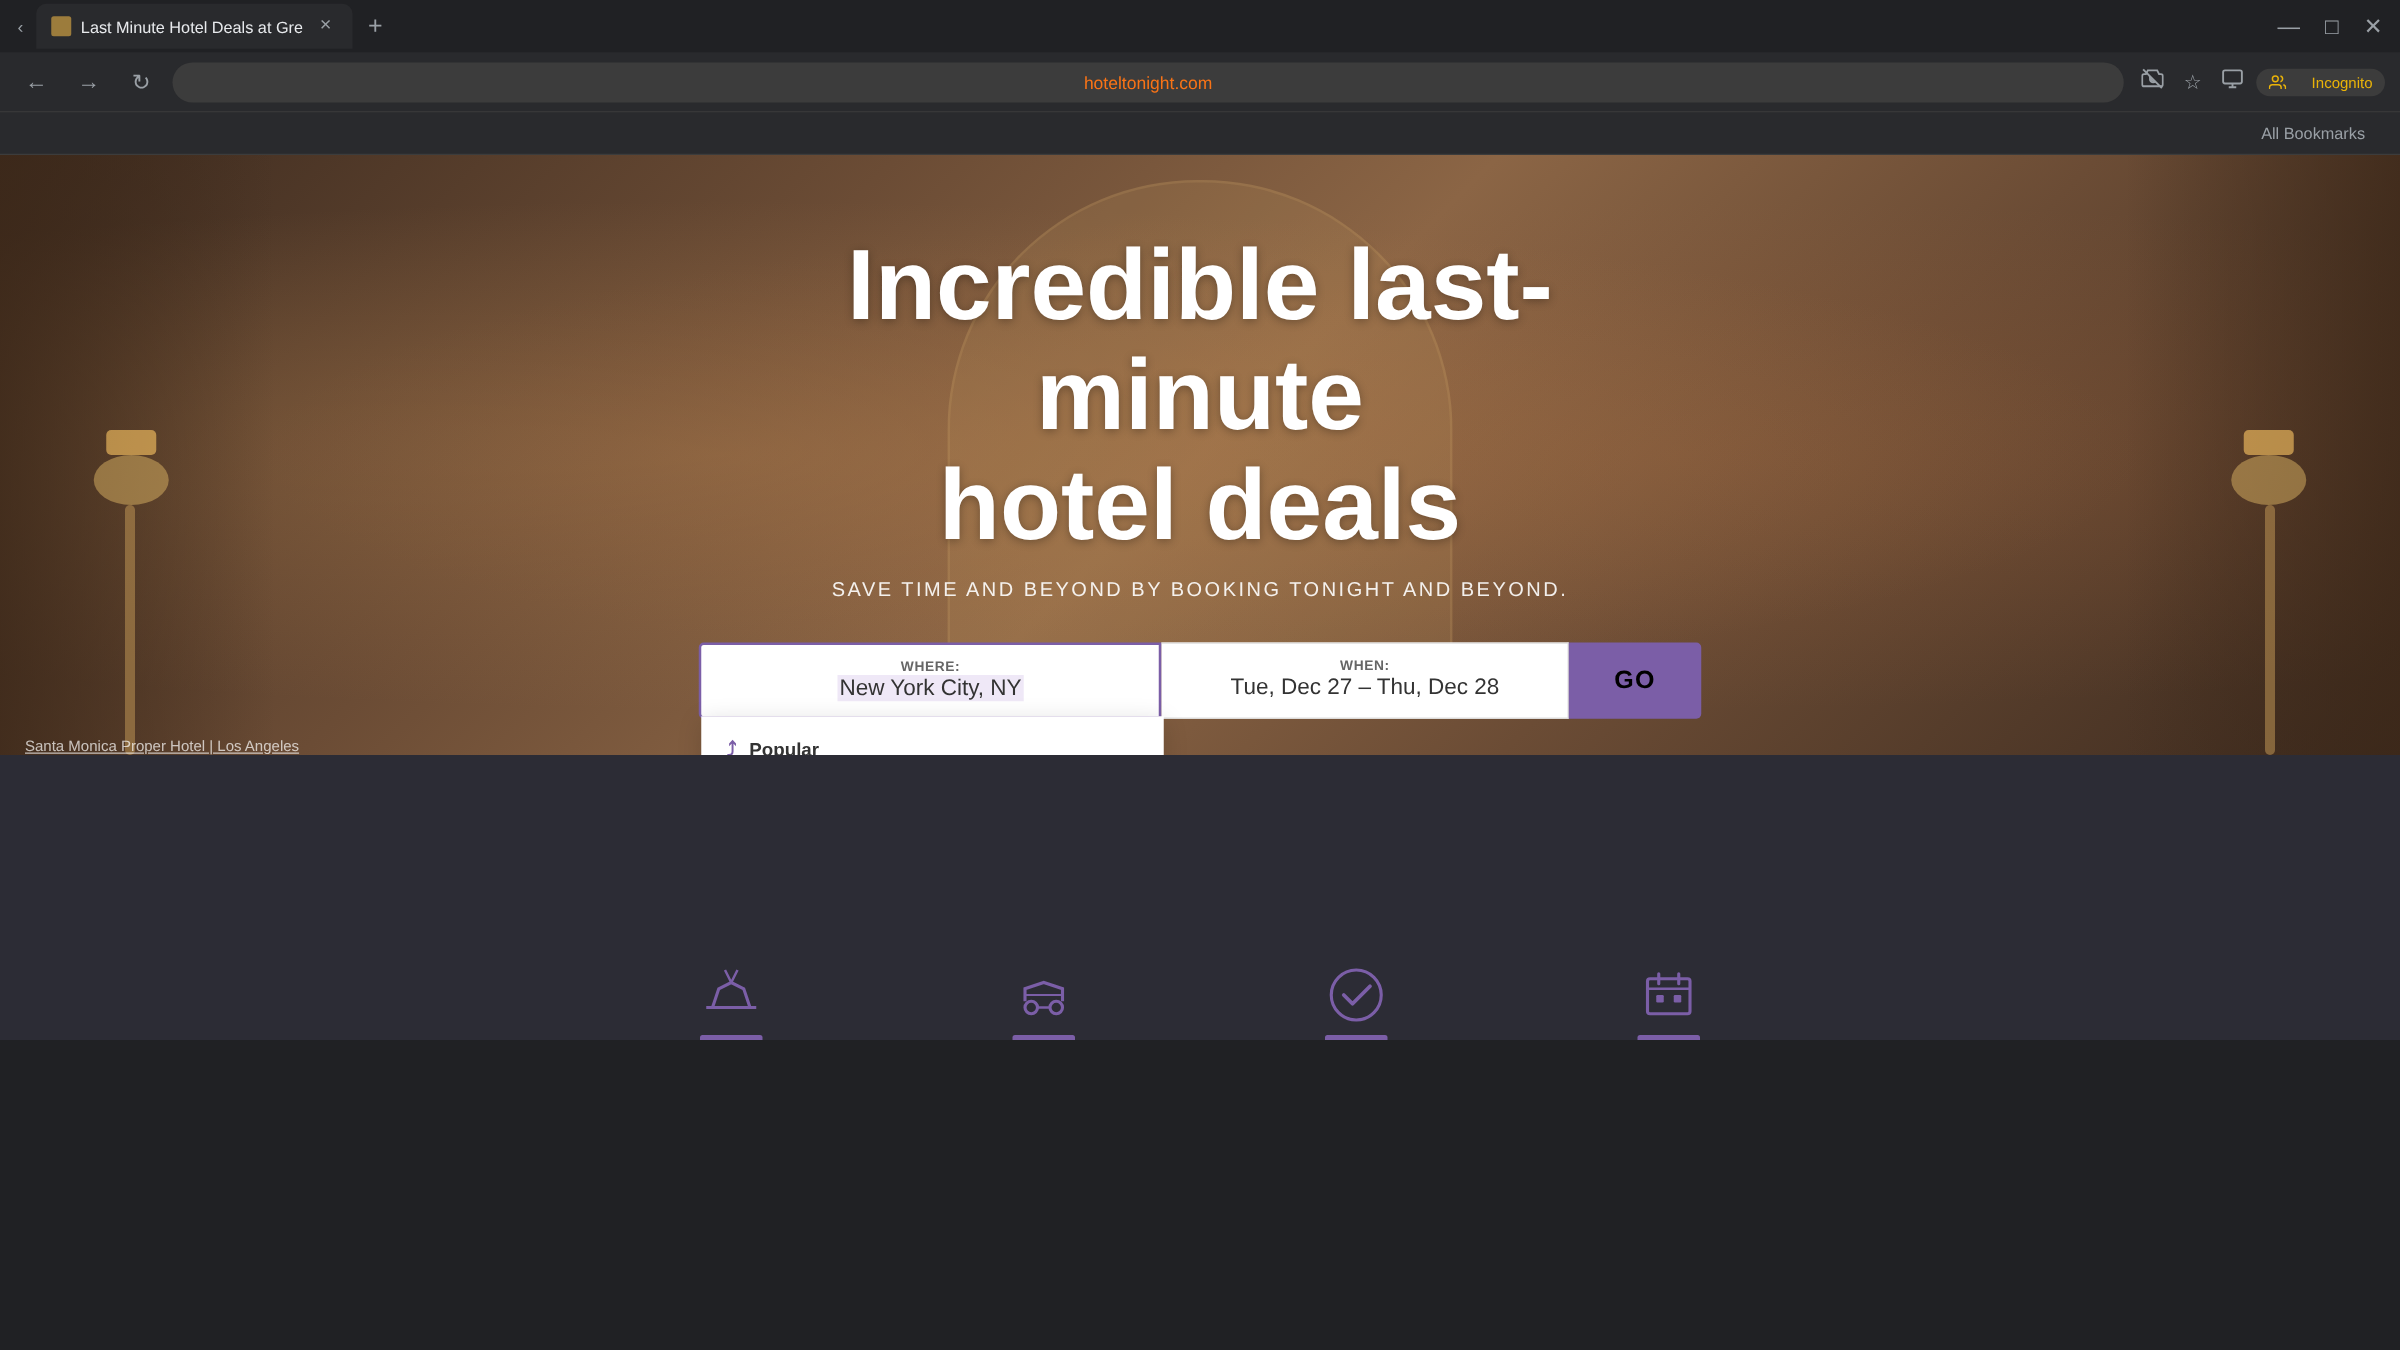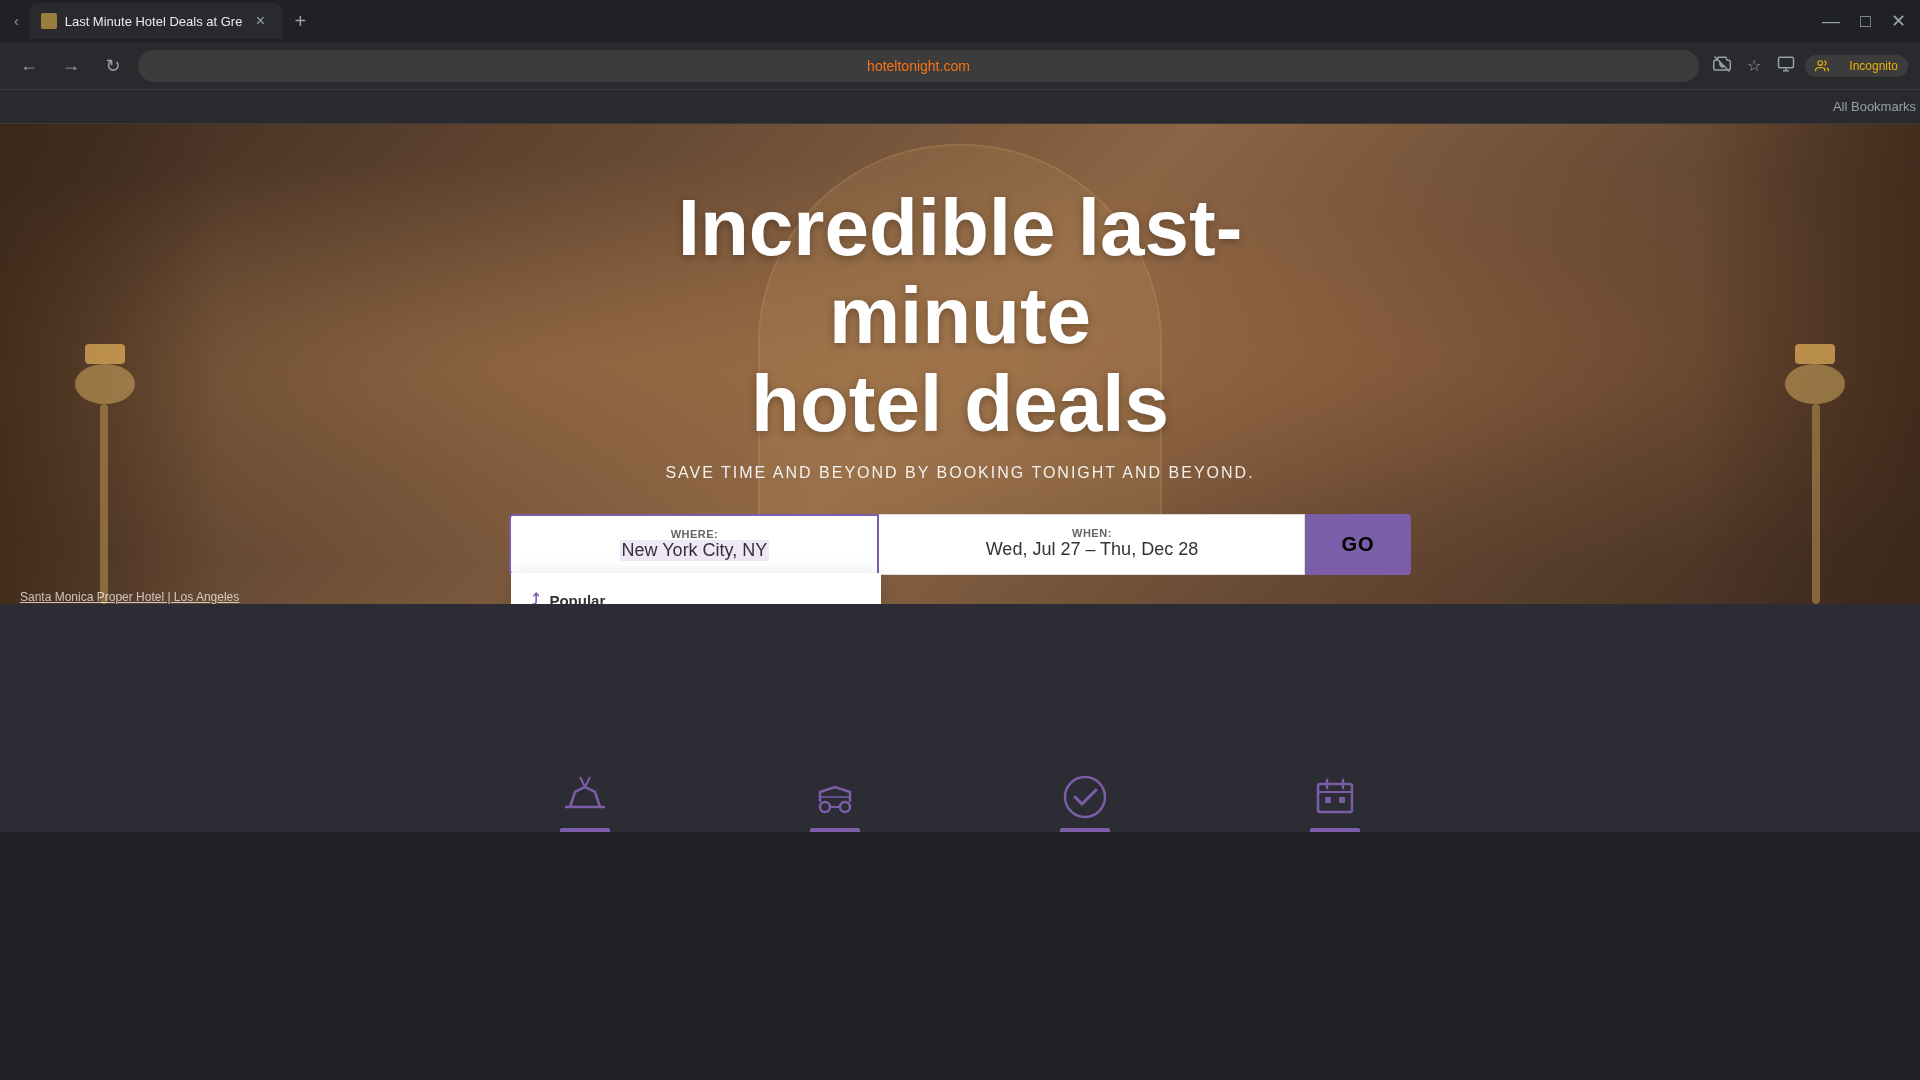--- a/index.html
+++ b/index.html
@@ -127,21 +127,21 @@
       border-radius: 20px;
       cursor: pointer;
       display: flex;
       align-items: center;
       gap: 20px;
     }
     .bookmarks-bar {
       display: flex;
       align-items: center;
       height: 34px;
-      padding: 0 4px;
+      padding: 0 28px;
       background: #292a2d;
       border-bottom: 1px solid #3c3c3c;
       color: #9aa0a6;
       font-size: 13px;
       gap: 8px;
     }
 
     
     .hero {
       position: relative;
@@ -243,21 +243,21 @@
       font-weight: 500;
       background: rgba(150,100,200,0.15);
       display: inline-block;
       padding: 0 2px;
     }
     .search-when {
       background: white;
       border: 1px solid #ddd;
       border-left: none;
       padding: 12px 8px;
-      width: 426px;
+      width: 326px;
       cursor: pointer;
     }
     .search-when label {
       display: block;
       font-size: 11px;
       color: #666;
       font-weight: 600;
       text-transform: uppercase;
       letter-spacing: 0.5px;
     }
@@ -409,21 +409,21 @@
           <div class="dropdown-section-header">
             <span style="color:#7b5ea7;font-size:16px;">⤴</span>
             <span>Popular</span>
           </div>
 
         </div>
       </div>
 
       <div class="search-when">
         <label>When:</label>
-        <span class="search-when-value">Wed, Jul 27 – Thu, Dec 28</span>
+        <span class="search-when-value">Tue, Dec 27 – Thu, Dec 28</span>
       </div>
 
       <button class="go-btn">GO</button>
     </div>
   </div>
 
   <div class="photo-credit">Santa Monica Proper Hotel | Los Angeles</div>
 </div>
 
 <div class="below-fold">

